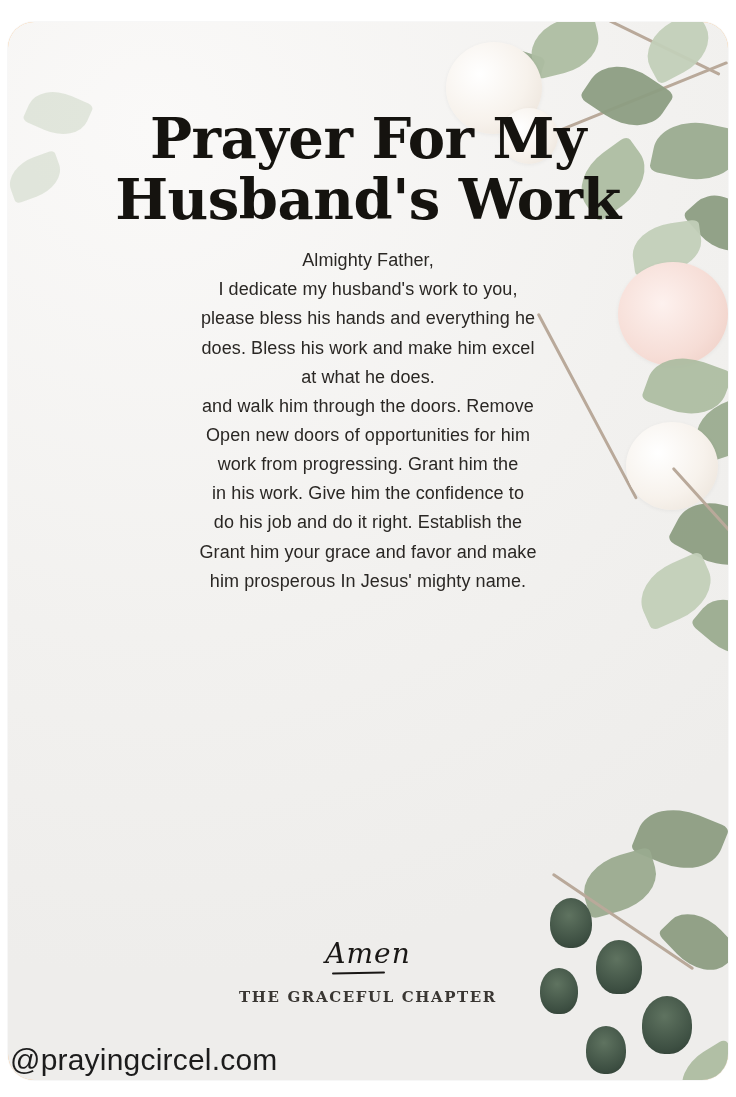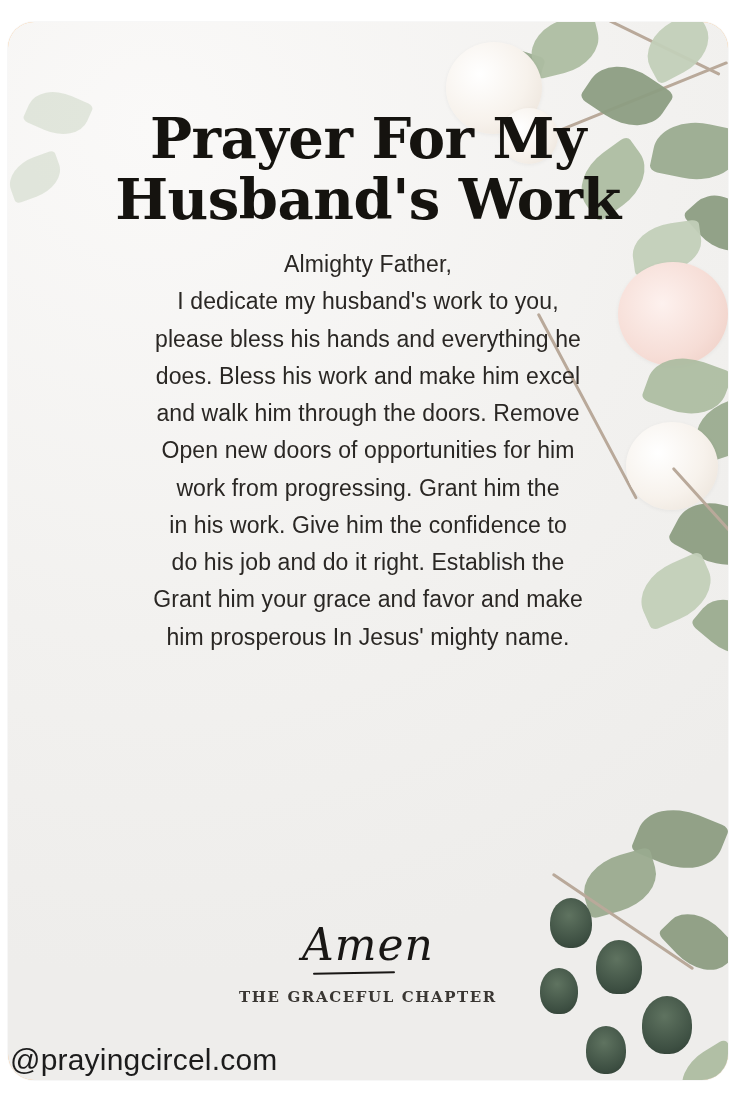--- a/index.html
+++ b/index.html
@@ -92,21 +92,21 @@
     font-family: "DejaVu Serif", "Liberation Serif", serif;
     font-weight: 700;
     font-size: 56px;
     line-height: 1.09;
     letter-spacing: -0.5px;
     color: #15130f;
     margin: 0 0 16px 0;
   }
   .prayer {
     color: #2a2724;
-    font-size: 23px;
+    font-size: 18px;
     line-height: 1.62;
     letter-spacing: 0.1px;
     margin: 0;
   }
   .prayer p {
     margin: 0;
   }
   .prayer p + p {
     margin-top: 0px;
   }
@@ -114,21 +114,21 @@
   .amen-wrap {
     position: absolute;
     left: 0;
     right: 0;
     bottom: 74px;
     text-align: center;
   }
   .amen {
     font-family: "DejaVu Serif", "Liberation Serif", serif;
     font-style: italic;
-    font-size: 44px;
+    font-size: 28px;
     color: #191715;
     letter-spacing: 1px;
     display: inline-block;
     position: relative;
     text-align: center;
   }
   .amen::after {
     content: "";
     position: absolute;
     left: 8%;
@@ -211,20 +211,21 @@
   </div>
 
   <div class="content">
     <h1 class="title">Prayer For My Husband's Work</h1>
 
     <div class="prayer">
       <p>Almighty Father,</p>
       <p>I dedicate my husband's work to you,</p>
       <p>please bless his hands and everything he</p>
       <p>does. Bless his work and make him excel</p>
+      <p>at what he does.</p>
       <p>and walk him through the doors. Remove</p>
       <p>Open new doors of opportunities for him</p>
       <p>work from progressing. Grant him the</p>
       <p>in his work. Give him the confidence to</p>
       <p>do his job and do it right. Establish the</p>
       <p>Grant him your grace and favor and make</p>
       <p>him prosperous  In Jesus' mighty name.</p>
     </div>
   </div>
 

